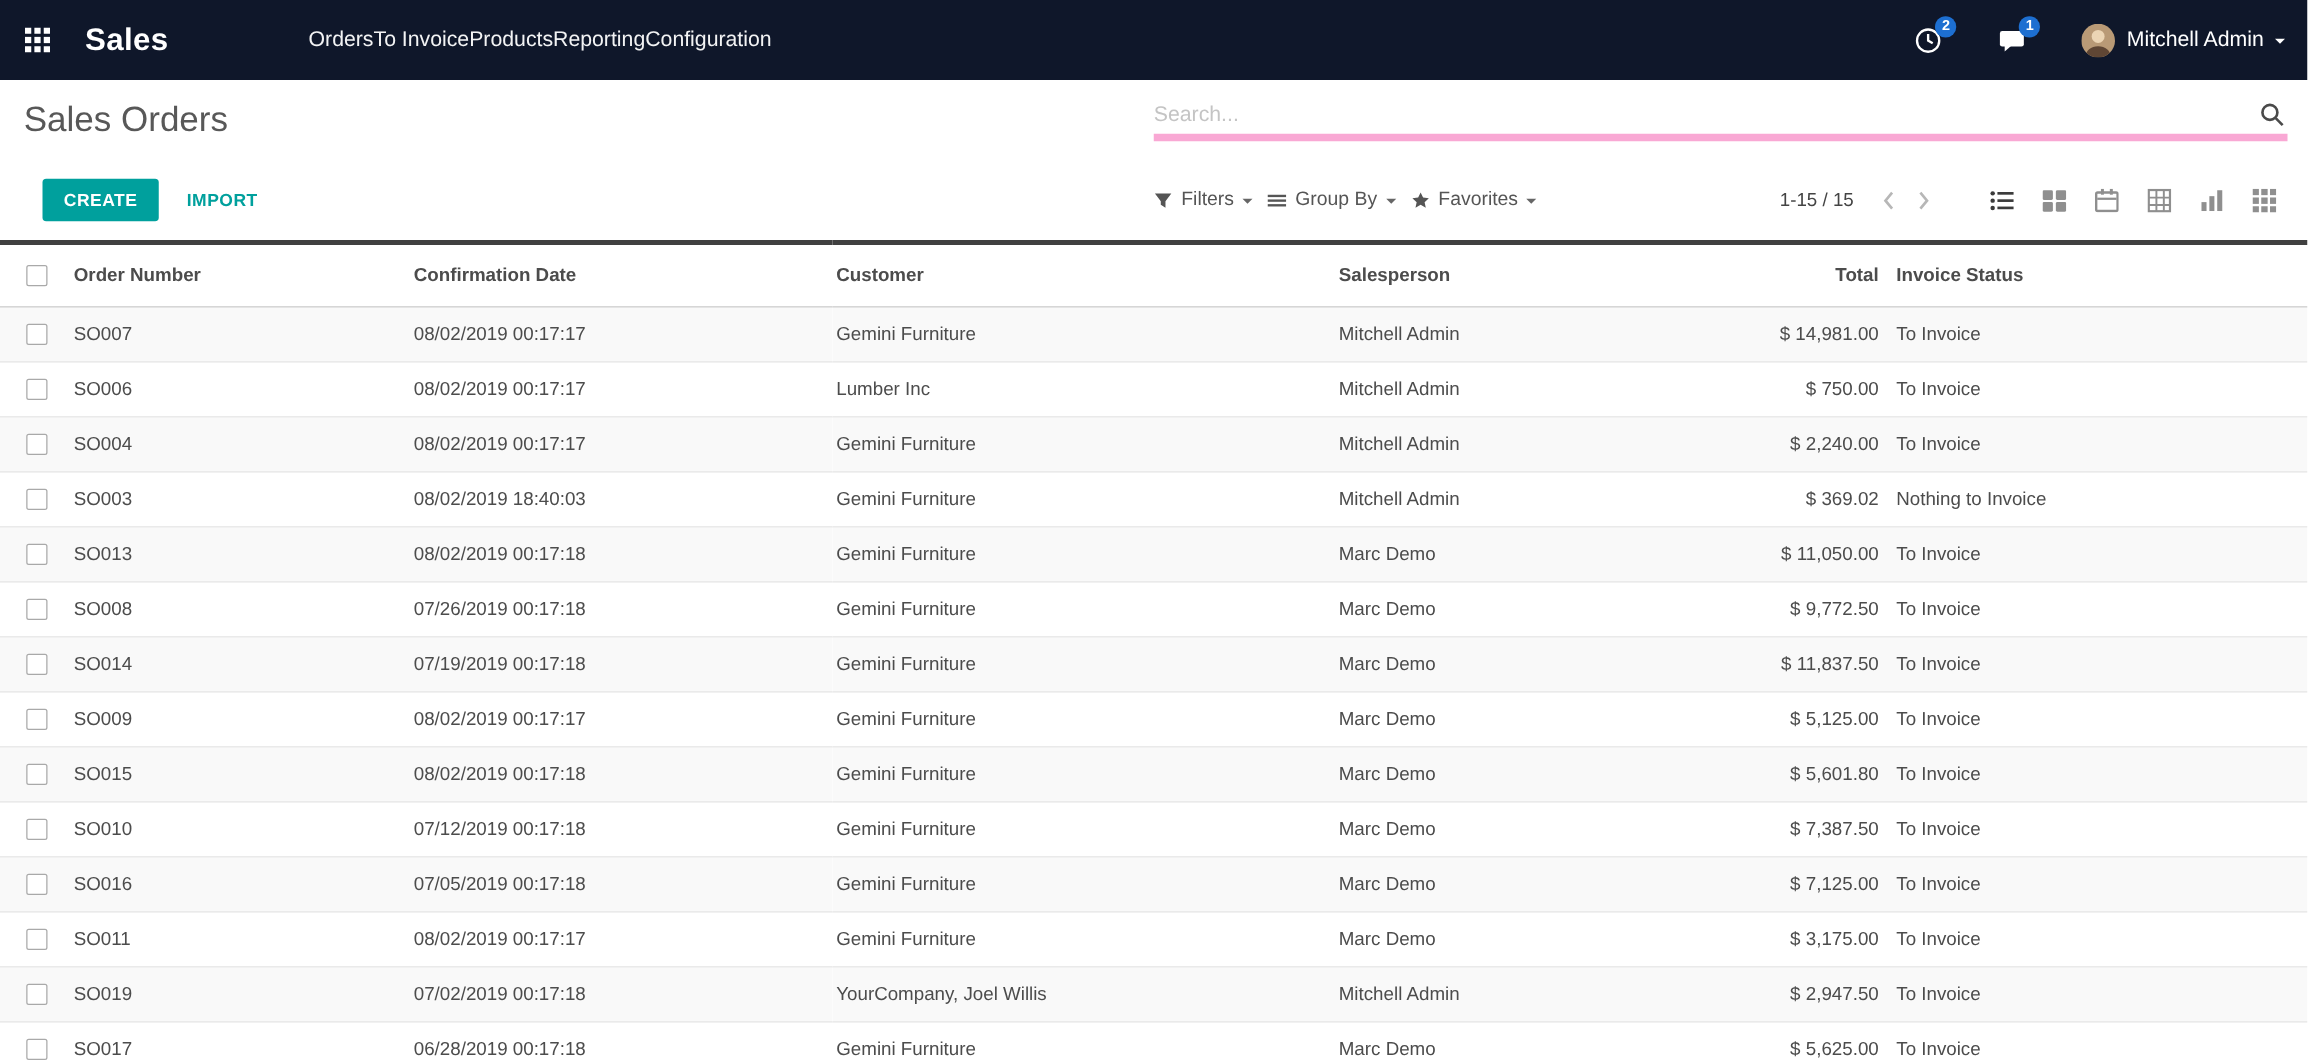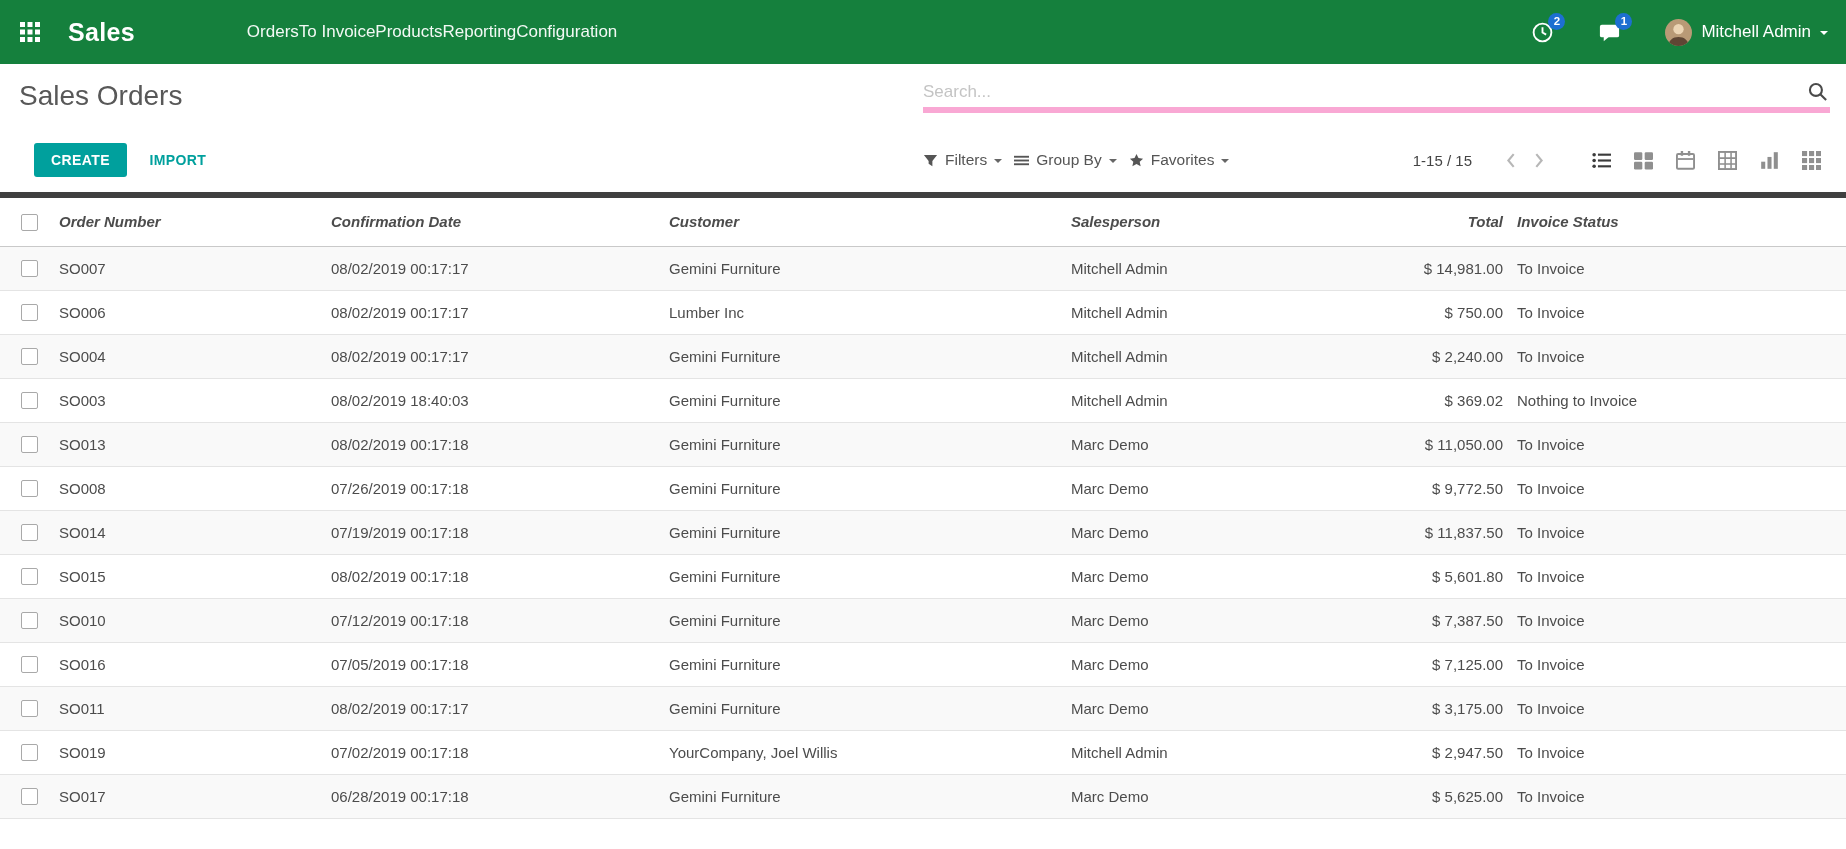--- a/index.html
+++ b/index.html
@@ -5,21 +5,21 @@
   * { box-sizing: border-box; }
   html, body { margin: 0; padding: 0; }
   body {
     width: 1846px; height: 849px; overflow: hidden;
     font-family: "Liberation Sans", sans-serif;
     background: #fff; color: #4c4c4c;
   }
 
   
   .navbar {
-    height: 64px; background: #15803d;
+    height: 64px; background: #0f172a;
     display: flex; align-items: center;
     padding: 0 18px 0 14px;
   }
   .apps-btn { background: none; border: none; padding: 6px; cursor: pointer; display: flex; }
   .brand { color: #fff; font-size: 25px; font-weight: 700; margin-left: 22px; letter-spacing: .3px; cursor: pointer; }
   .menu { display: flex; margin-left: 112px; align-items: center; }
   .menu-item { color: rgba(255,255,255,.95); font-size: 17px; text-decoration: none; cursor: pointer; white-space: nowrap; }
   .systray { margin-left: auto; display: flex; align-items: center; gap: 44px; }
   .tray-item { position: relative; display: flex; cursor: pointer; }
   .badge {
@@ -55,28 +55,28 @@
   }
   .btn-link {
     background: none; border: none; color: #00A09D;
     font-size: 14px; font-weight: 600; letter-spacing: .4px;
     margin-left: 10px; padding: 9px 8px; cursor: pointer; font-family: inherit;
   }
   .filters-group { position: absolute; left: 923px; display: flex; align-items: center; gap: 12px; }
   .dropdown { display: flex; align-items: center; gap: 7px; font-size: 15.5px; color: #555; cursor: pointer; white-space: nowrap; }
 
   .right-group { position: absolute; right: 14px; display: flex; align-items: center; }
-  .pager-value { font-size: 15px; color: #444; margin-right: 24px; white-space: nowrap; }
+  .pager-value { font-size: 15px; color: #444; margin-right: 13px; white-space: nowrap; }
   .pager-btn { background: none; border: none; padding: 4px 9px; cursor: pointer; display: flex; }
   .view-switcher { display: flex; margin-left: 26px; }
   .vs-btn { background: none; border: none; width: 42px; height: 34px; display: flex; align-items: center; justify-content: center; cursor: pointer; }
 
   
   table { width: 1846px; border-collapse: collapse; table-layout: fixed; }
-  thead tr { border-top: 6px solid #404040; border-bottom: 1px solid #c9c9c9; font-style: italic; }
+  thead tr { border-top: 4px solid #404040; border-bottom: 1px solid #c9c9c9; }
   th {
     text-align: left; font-size: 15px; font-weight: 700; color: #4c4c4c;
     height: 51px; padding: 0 0 0 3px; white-space: nowrap; overflow: hidden;
   }
   tbody tr { border-bottom: 1px solid #e4e4e4; cursor: pointer; margin-left: 12px; }
   tbody tr:nth-child(odd) { background: #f9f9f9; }
   td {
     font-size: 15px; color: #4c4c4c; height: 44px;
     padding: 0 0 0 3px; white-space: nowrap; overflow: hidden;
   }
@@ -345,20 +345,29 @@
       <td><span class="checkbox"></span></td>
       <td>SO014</td>
       <td>07/19/2019 00:17:18</td>
       <td>Gemini Furniture</td>
       <td>Marc Demo</td>
       <td class="num">$ 11,837.50</td>
       <td class="status-col">To Invoice</td>
     </tr>
       <tr>
       <td><span class="checkbox"></span></td>
+      <td>SO009</td>
+      <td>08/02/2019 00:17:17</td>
+      <td>Gemini Furniture</td>
+      <td>Marc Demo</td>
+      <td class="num">$ 5,125.00</td>
+      <td class="status-col">To Invoice</td>
+    </tr>
+      <tr>
+      <td><span class="checkbox"></span></td>
       <td>SO015</td>
       <td>08/02/2019 00:17:18</td>
       <td>Gemini Furniture</td>
       <td>Marc Demo</td>
       <td class="num">$ 5,601.80</td>
       <td class="status-col">To Invoice</td>
     </tr>
       <tr>
       <td><span class="checkbox"></span></td>
       <td>SO010</td>

